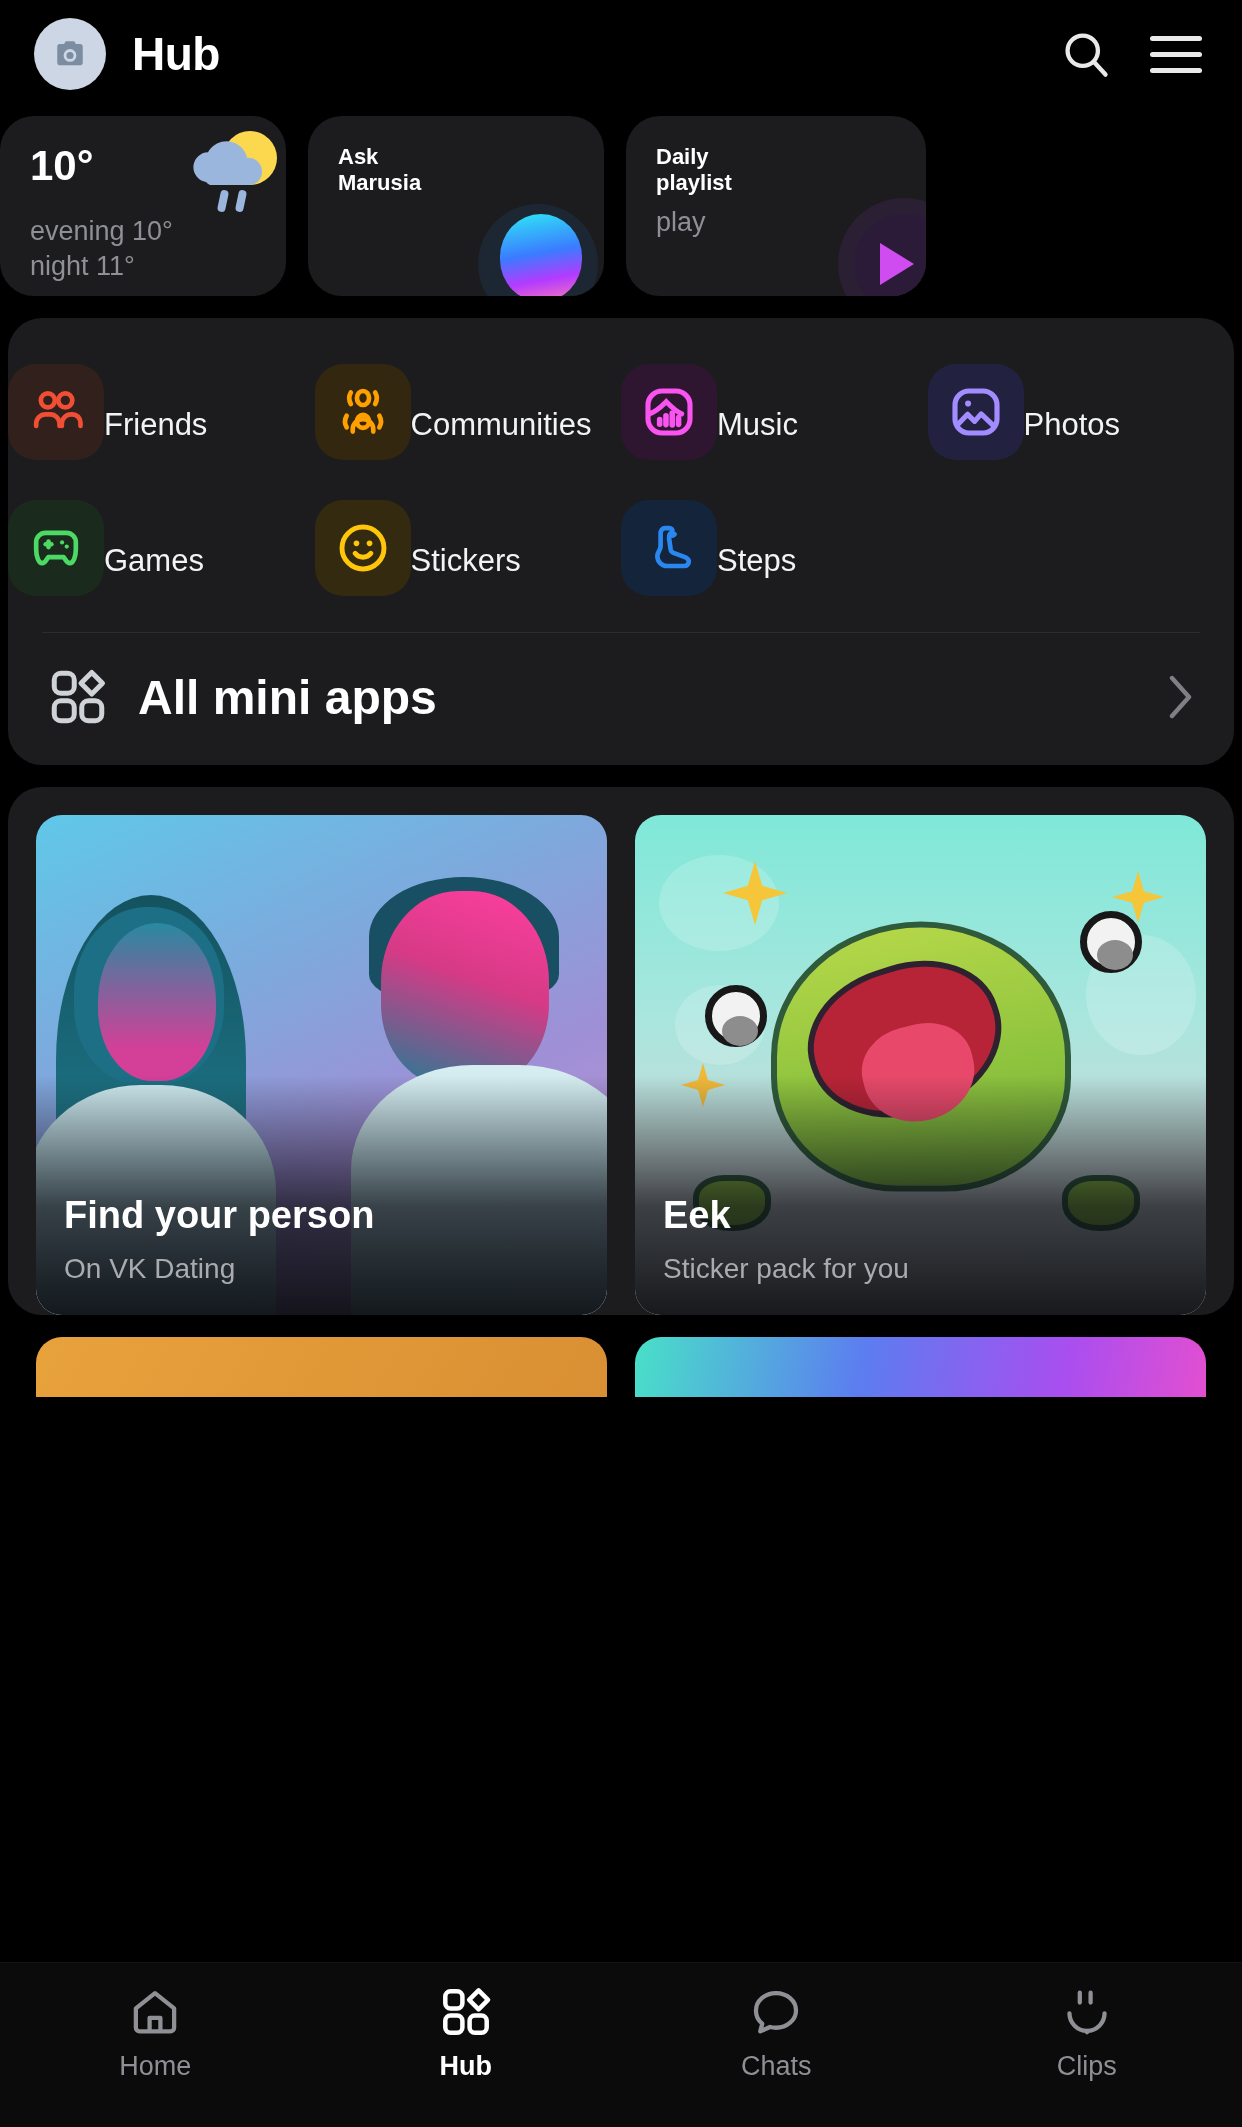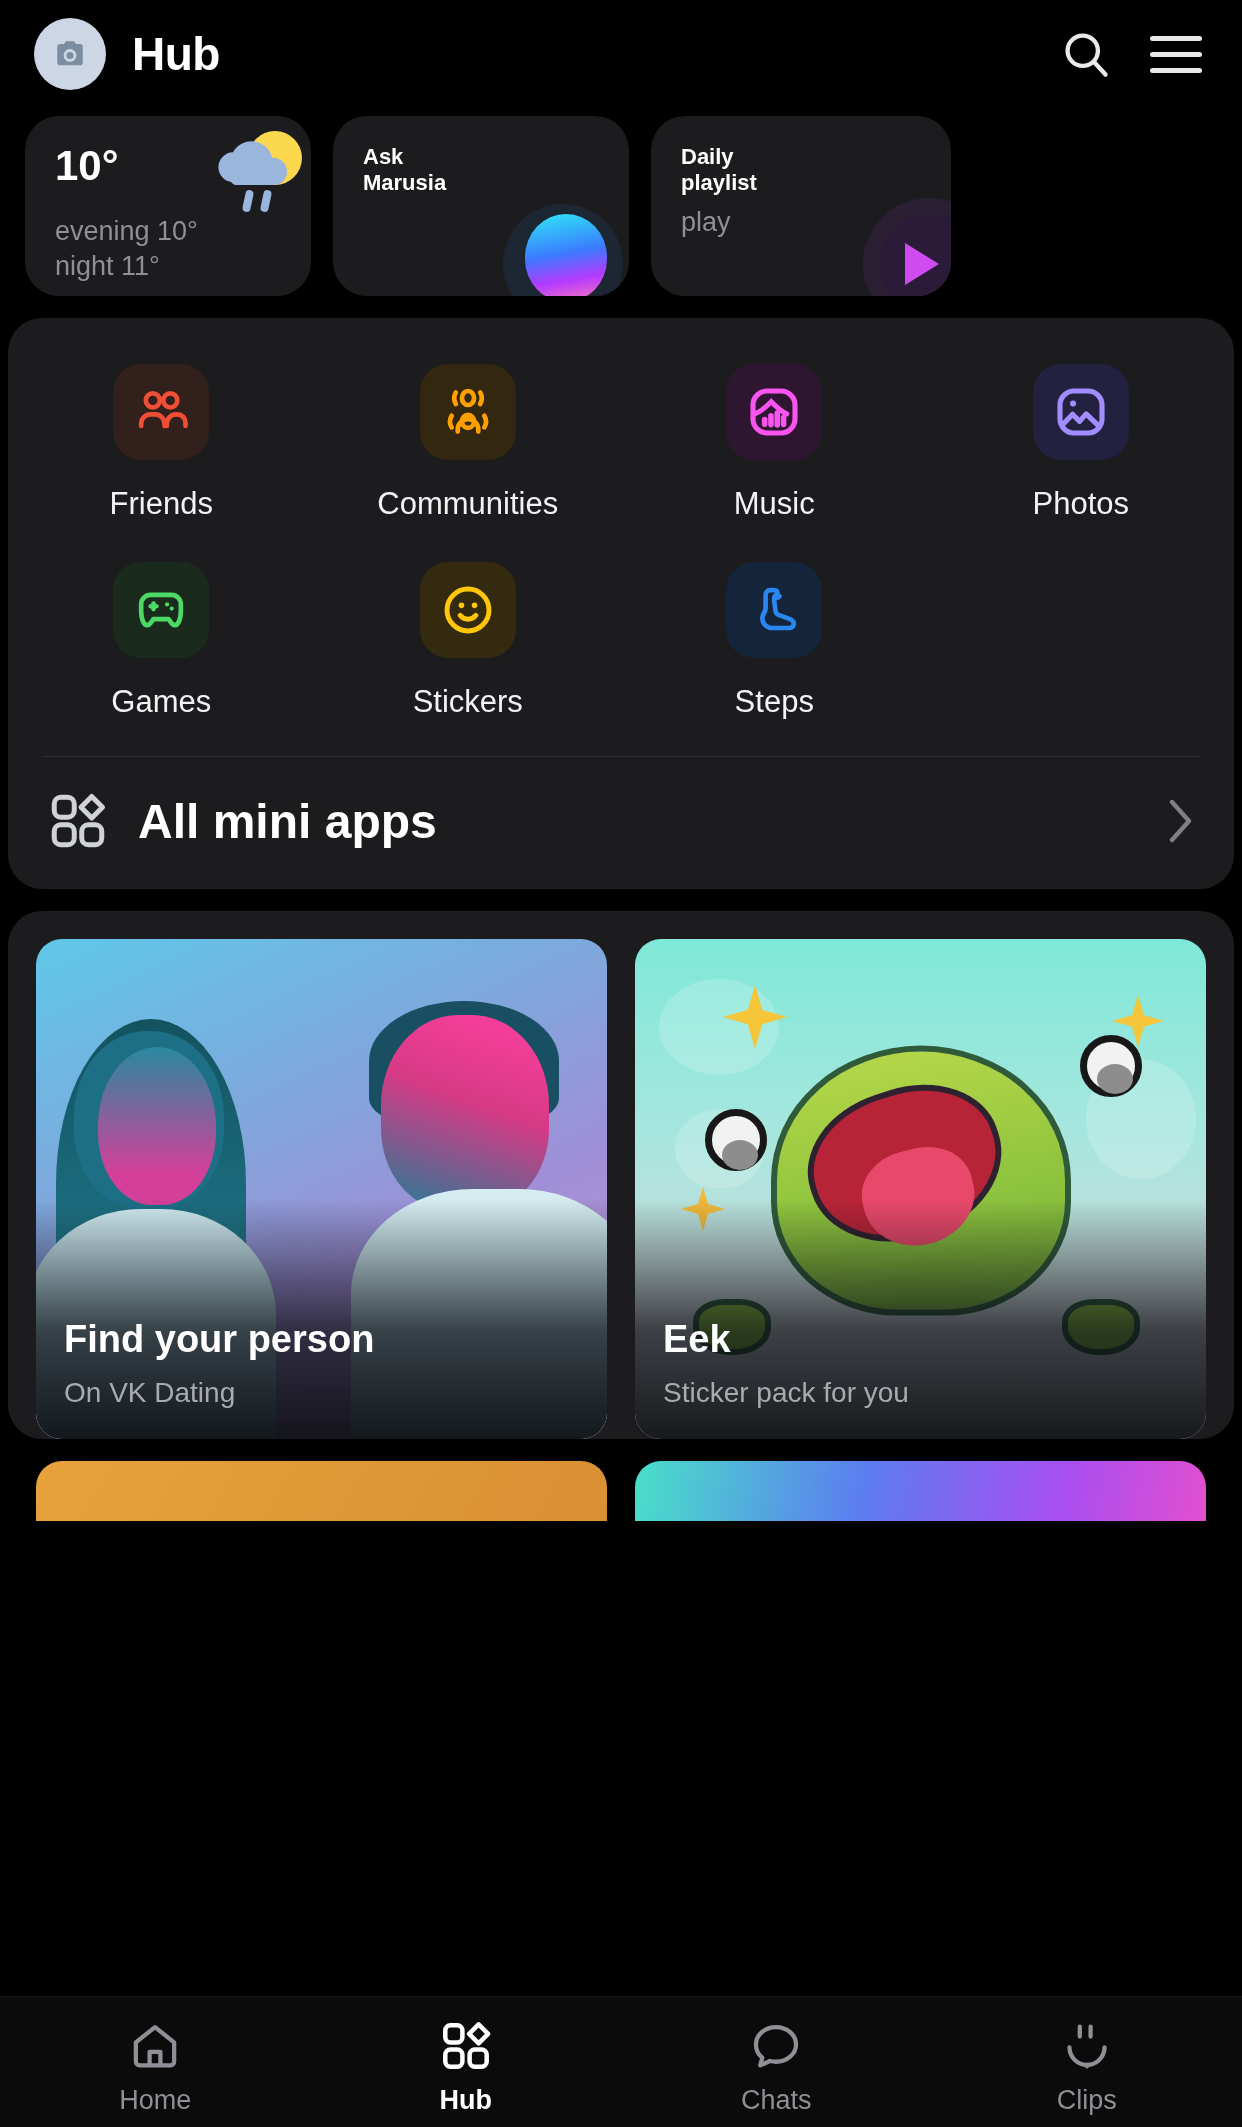--- a/index.html
+++ b/index.html
@@ -23,21 +23,21 @@
   .avatar svg { width:34px; height:34px; }
   .app-title { font-size:46px; font-weight:700; letter-spacing:-0.5px; }
   .header-spacer { flex:1 1 auto; }
   .hdr-icon { width:64px; height:64px; display:flex; align-items:center; justify-content:center; }
   .hdr-icon svg { width:52px; height:52px; }
   .burger { display:flex; flex-direction:column; gap:11px; width:52px; }
   .burger span { display:block; height:5px; background:#e8e9ea; border-radius:3px; }
 
   
   .widgets {
-    display:flex; gap:22px; padding:0 25px; margin-top:8px;
+    display:flex; gap:22px; padding:0 0; margin-top:8px;
     height:180px; overflow:hidden;
   }
   .wcard {
     background:#1c1c1e; border-radius:34px; position:relative; overflow:hidden;
     flex:0 0 auto; padding:28px 30px;
   }
   .w-weather { width:286px; }
   .w-temp { font-size:42px; font-weight:600; line-height:1.05; }
   .w-sub { font-size:27px; color:#8e9095; line-height:1.28; margin-top:26px; }
   .weather-icon { position:absolute; right:-6px; top:6px; width:110px; height:100px; }
@@ -72,21 +72,21 @@
     border-top:21px solid transparent;border-bottom:21px solid transparent;
     margin-left:-14px;
   }
 
   
   .panel {
     margin:22px 8px 0 8px; background:#1c1c1e; border-radius:34px;
     padding:34px 0 0 0;
   }
   .grid { display:grid; grid-template-columns:repeat(4,1fr); row-gap:6px; }
-  .tile { display:flex; flex-direction:column; align-items:center; padding:12px 0 22px 0; }
+  .tile { display:flex; flex-direction:row; align-items:center; padding:12px 0 22px 0; }
   .tile-icon {
     width:96px; height:96px; border-radius:28px;
     display:flex; align-items:center; justify-content:center;
   }
   .tile-icon svg { width:56px; height:56px; }
   .tile-label { margin-top:26px; font-size:31px; color:#f2f3f5; font-weight:400; }
 
   .divider { height:1px; background:#2c2c2e; margin:14px 34px 0 34px; }
 
   .all-apps {
@@ -145,21 +145,21 @@
   .spark { position:absolute; color:#f5c53a; font-size:0; }
 
   
   .strip { margin:22px 8px 0 8px; display:flex; gap:28px; padding:0 28px; }
   .strip-card { flex:1 1 0; height:60px; border-radius:26px 26px 0 0; }
   .strip-a { background:linear-gradient(120deg,#e8a23c,#d98f33); }
   .strip-b { background:linear-gradient(100deg,#49e0c8 0%, #5c7df0 40%, #a94ef0 75%, #e24fd0 100%); }
 
   
   .bottomnav {
-    position:absolute; left:0; right:0; bottom:0; height:131px;
+    position:absolute; left:0; right:0; bottom:0; height:165px;
     background:#0b0b0c; display:flex; align-items:flex-start;
     padding-top:22px; border-top:1px solid #151517;
   }
   .navitem { flex:1 1 0; display:flex; flex-direction:column; align-items:center; gap:12px; }
   .navitem svg { width:54px; height:54px; }
   .nav-label { font-size:27px; color:#8e9095; }
   .navitem.active .nav-label { color:#fff; font-weight:700; }
 </style>
 </head>
 <body>

